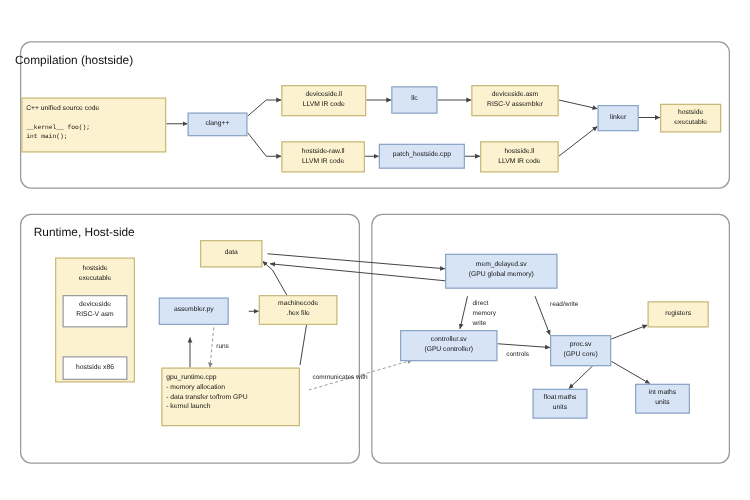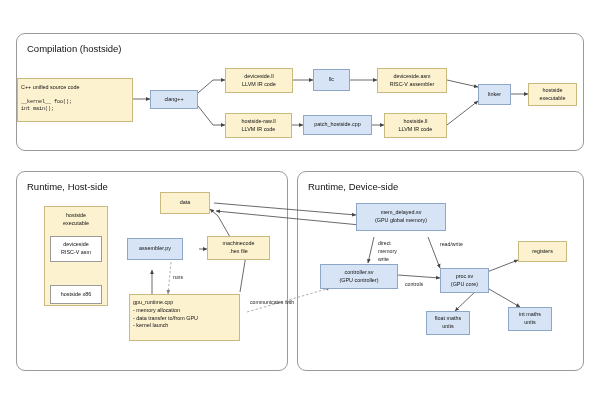--- a/index.html
+++ b/index.html
@@ -51,27 +51,26 @@
     color:#222;
     white-space:nowrap;
   }
 </style>
 </head>
 <body>
 
 <div id="canvas">
 
   <div class="panel" style="left:16px;top:33px;width:568px;height:118px;"></div>
-  <div class="panel-title" style="left:27px;top:43px;">Compilation (hostside)</div>
+  <div class="panel-title" style="left:12px;top:43px;">Compilation (hostside)</div>
 
   <div class="panel" style="left:16px;top:171px;width:272px;height:200px;"></div>
   <div class="panel-title" style="left:27px;top:181px;">Runtime, Host-side</div>
 
   <div class="panel" style="left:297px;top:171px;width:287px;height:200px;"></div>
-  <div class="panel-title" style="left:308px;top:181px;">Runtime, Device-side</div>
 
   <svg class="wires" viewBox="0 0 600 400">
     <defs>
       <marker id="ah" markerWidth="6" markerHeight="6" refX="5" refY="3" orient="auto">
         <path d="M0,0.6 L5.2,3 L0,5.4 z" fill="#444"></path>
       </marker>
       <marker id="ahd" markerWidth="6" markerHeight="6" refX="5" refY="3" orient="auto">
         <path d="M0,0.6 L5.2,3 L0,5.4 z" fill="#7f7f7f"></path>
       </marker>
     </defs>

